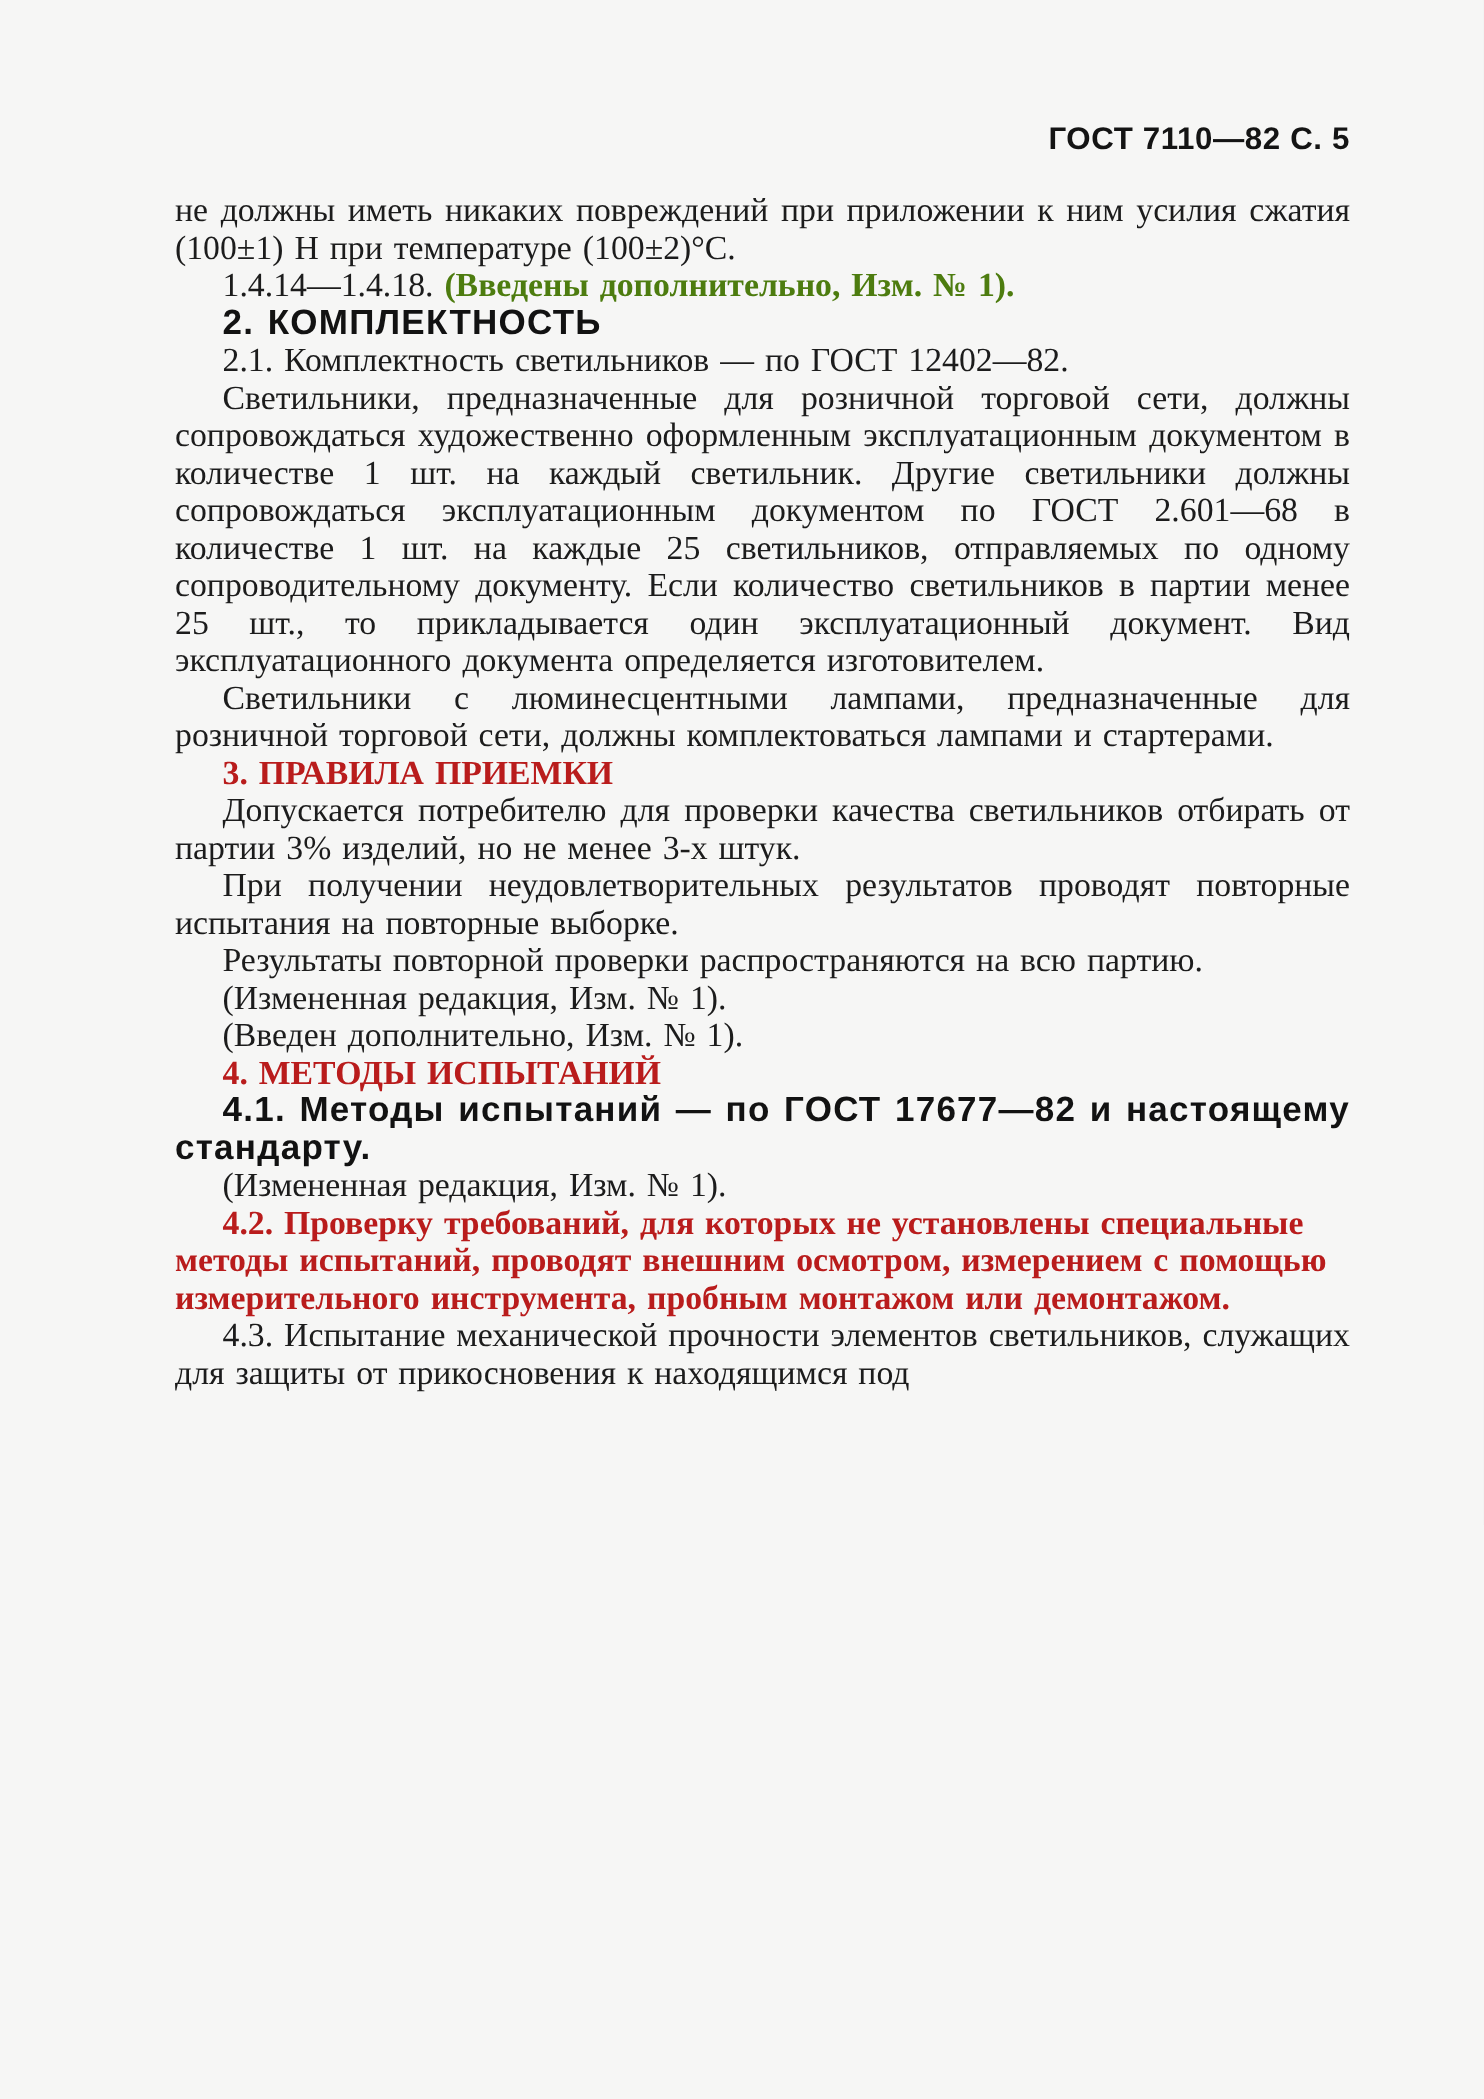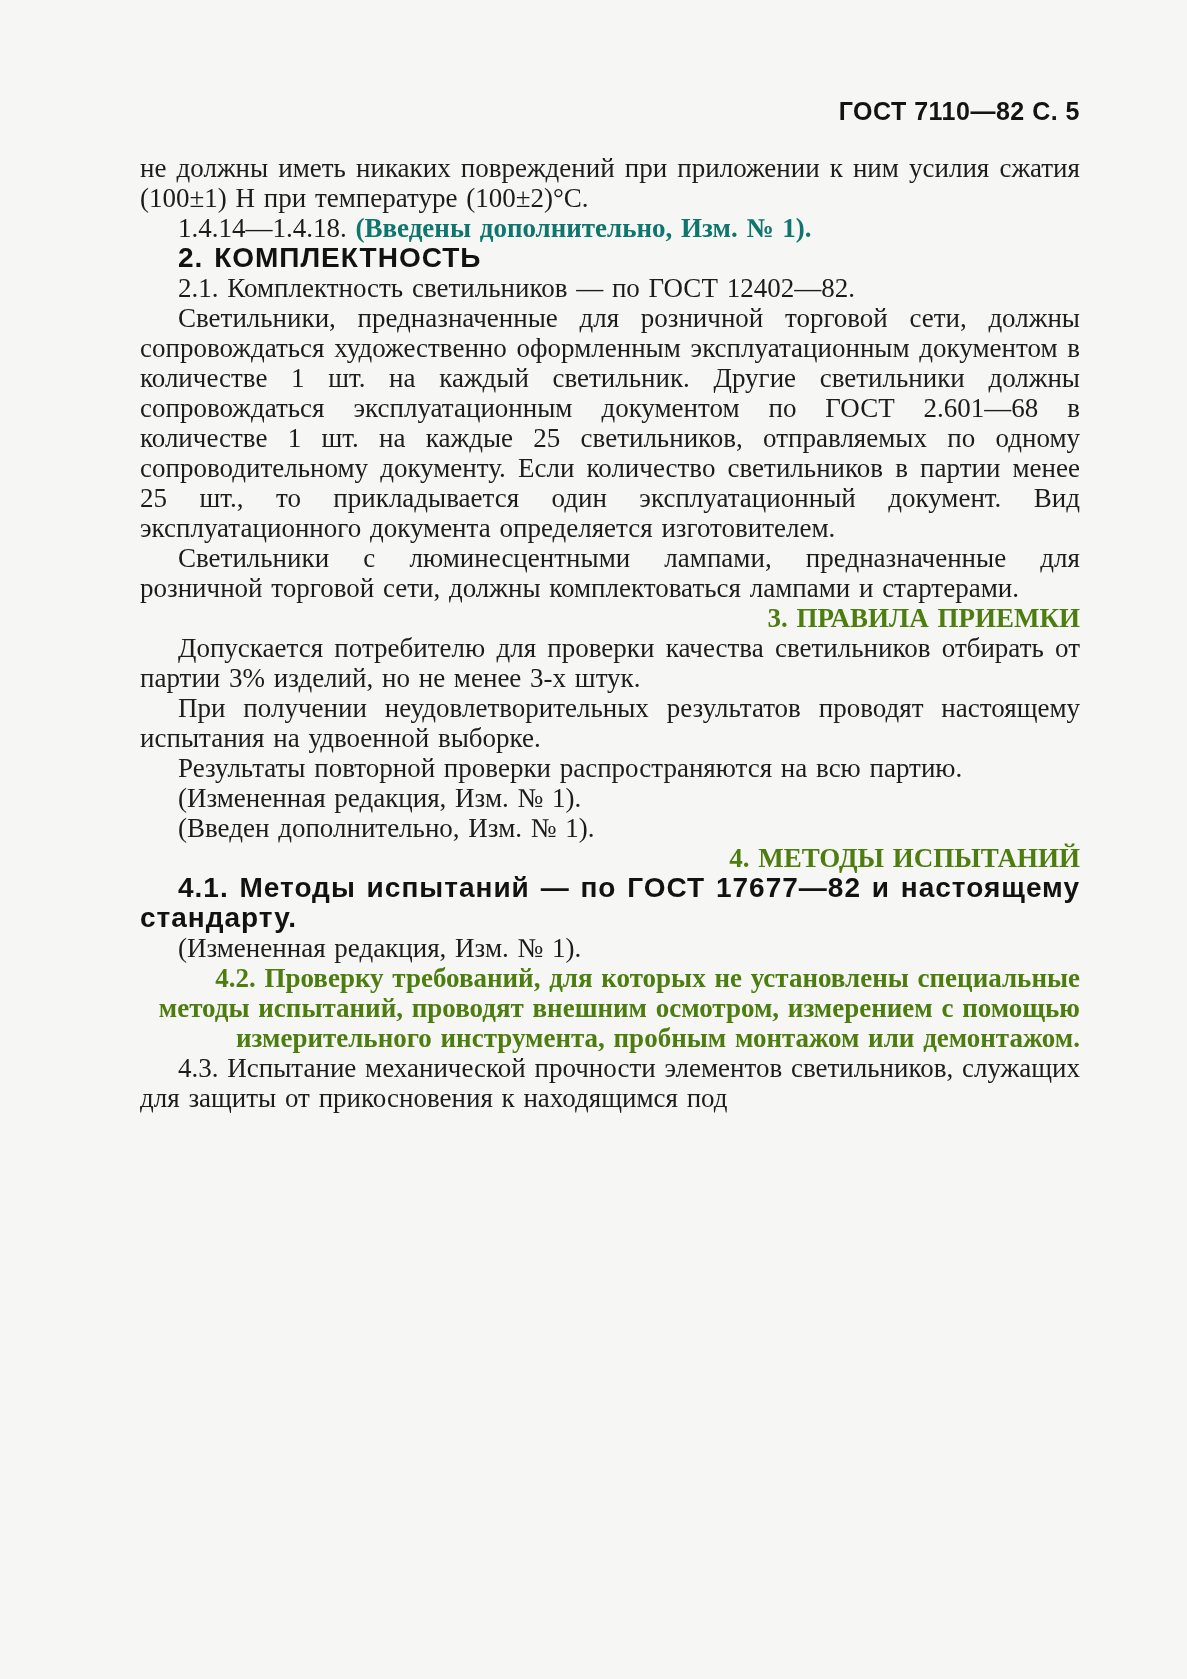--- a/index.html
+++ b/index.html
@@ -35,26 +35,26 @@
   }
   .doc-body p {
     margin: 0;
     text-align: justify;
     text-indent: 38px;
     word-spacing: 2px;
   }
   .doc-body p.continuation { text-indent: 0; margin-top: 16px; }
   .doc-body p.note {
     font-weight: 700;
-    color: #4d7c0f;
-    text-align: right;
+    color: #b91c1c;
+    text-align: left;
   }
   .doc-body p .emph {
     font-weight: 700;
-    color: #0f766e;
+    color: #4d7c0f;
   }
   .section-heading {
     font-family: "Liberation Sans", "DejaVu Sans", sans-serif;
     font-weight: 700;
     font-size: 28px;
     line-height: 30px;
     letter-spacing: 1px;
     text-align: center;
     color: #121212;
     margin: 50px 0 21px 0;
@@ -80,21 +80,21 @@
 
     <p>Светильники, предназначенные для розничной торговой сети, должны сопровождаться художественно оформленным эксплуатационным документом в количестве 1 шт. на каждый светильник. Другие светильники должны сопровождаться эксплуатационным документом по ГОСТ 2.601—68 в количестве 1 шт. на каждые 25 светильников, отправляемых по одному сопроводительному документу. Если количество светильников в партии менее 25 шт., то прикладывается один эксплуатационный документ. Вид эксплуатационного документа определяется изготовителем.</p>
 
     <p>Светильники с люминесцентными лампами, предназначенные для розничной торговой сети, должны комплектоваться лампами и стартерами.</p>
 
     <p class="note">3. ПРАВИЛА ПРИЕМКИ</p>
 
 
     <p>Допускается потребителю для проверки качества светильников отбирать от партии 3% изделий, но не менее 3-х штук.</p>
 
-    <p>При получении неудовлетворительных результатов проводят настоящему испытания на удвоенной выборке.</p>
+    <p>При получении неудовлетворительных результатов проводят повторные испытания на повторные выборке.</p>
 
     <p>Результаты повторной проверки распространяются на всю партию.</p>
 
     <p>(Измененная редакция, Изм. № 1).</p>
 
 
     <p>(Введен дополнительно, Изм. № 1).</p>
 
     <p class="note">4. МЕТОДЫ ИСПЫТАНИЙ</p>
 

